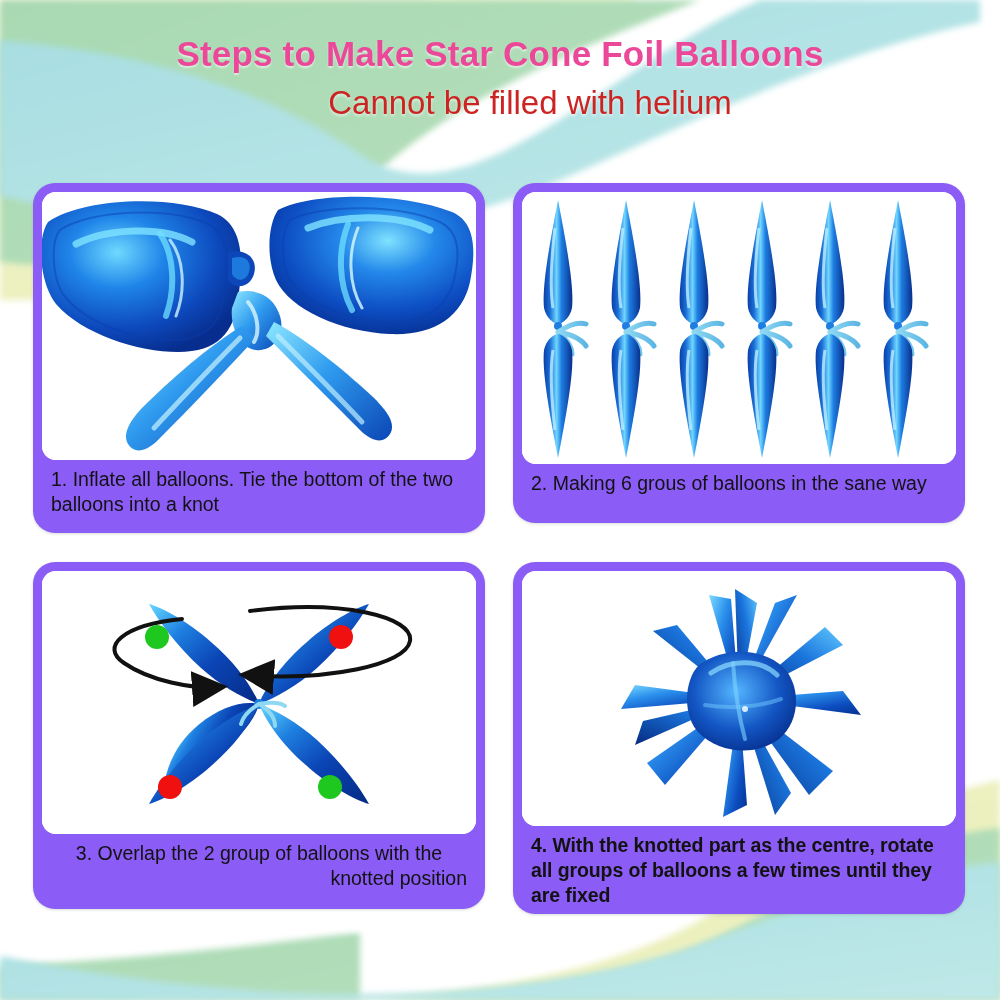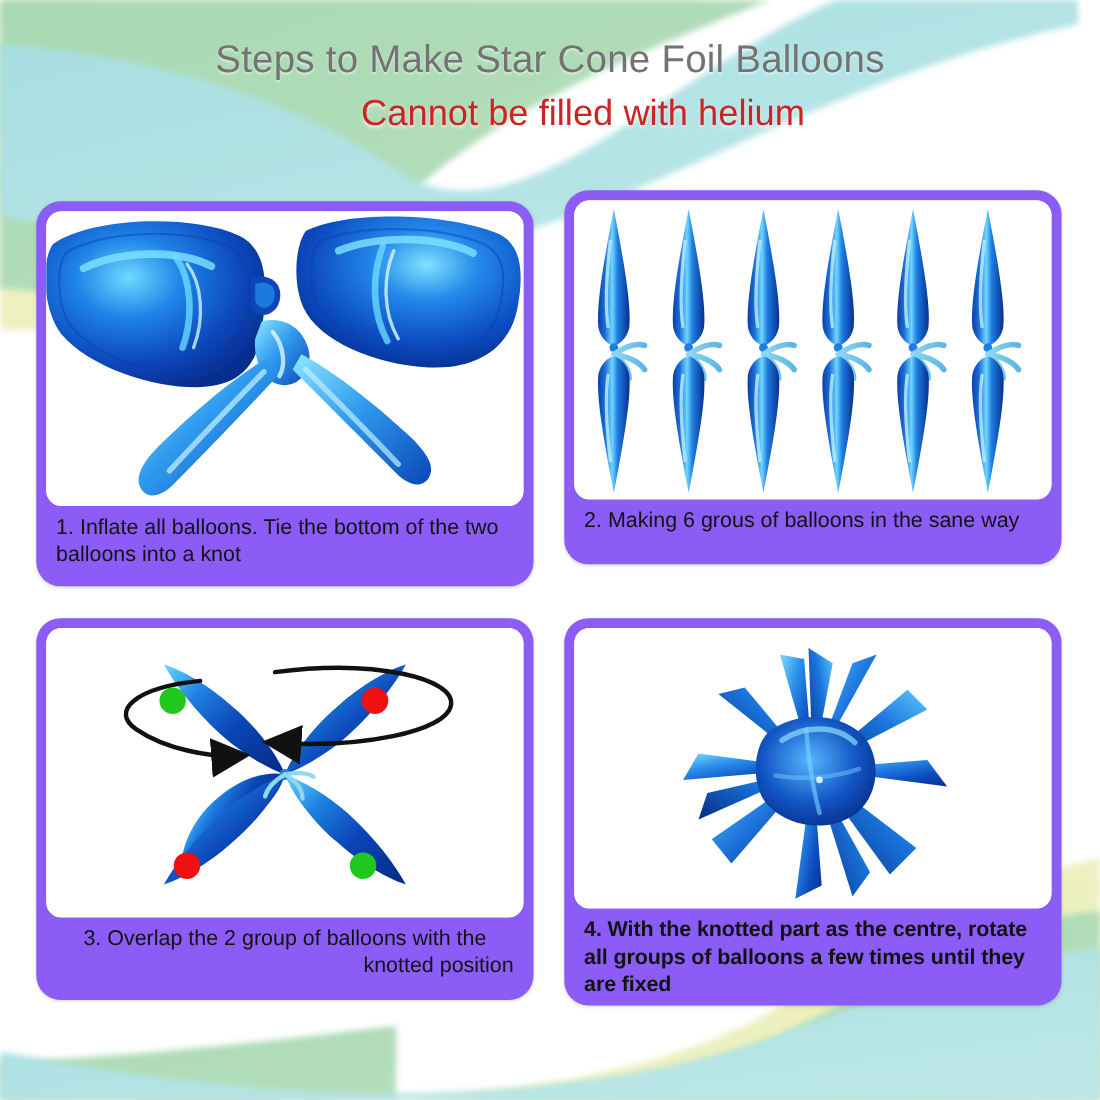--- a/index.html
+++ b/index.html
@@ -12,21 +12,21 @@
     overflow:hidden;
   }
   #stage { position:absolute; inset:0; width:1000px; height:1000px; overflow:hidden; }
 
   
   .bg-waves { position:absolute; inset:0; width:1000px; height:1000px; z-index:0; }
 
   
   .header { position:absolute; left:0; top:0; width:1000px; z-index:4; text-align:center; }
   .title {
-    font-size:35px; font-weight:400; color:#737373;
+    font-size:35px; font-weight:700; color:#ec4899;
     letter-spacing:.2px; line-height:1.05;
     padding-top:36px;
     text-shadow:0 2px 2px rgba(255,255,255,.55);
   }
   .subtitle {
     font-size:33px; font-weight:400; color:#cc2423;
     line-height:1.05; padding-top:13px; padding-left:60px;
     text-shadow:0 2px 3px rgba(255,255,255,.6);
   }
 
@@ -56,21 +56,21 @@
     line-height:1.28;
     padding:7px 9px 4px 9px;
     flex:1 1 auto;
   }
   .caption.bold { font-weight:700; letter-spacing:-.1px; }
   .caption.center-first { text-align:left; }
 
   
   #card-1 { left:33px;  top:183px; width:452px; height:350px; }
   #card-1 .card-photo { height:268px; }
-  #card-2 { left:513px; top:173px; width:452px; height:340px; }
+  #card-2 { left:513px; top:183px; width:452px; height:340px; }
   #card-2 .card-photo { height:272px; }
   #card-3 { left:33px;  top:562px; width:452px; height:347px; }
   #card-3 .card-photo { height:263px; }
   #card-4 { left:513px; top:562px; width:452px; height:352px; }
   #card-4 .card-photo { height:255px; }
 
   #card-3 .caption { text-align:center; }
   #card-3 .caption .l2 { display:block; text-align:right; }
 </style>
 </head>

